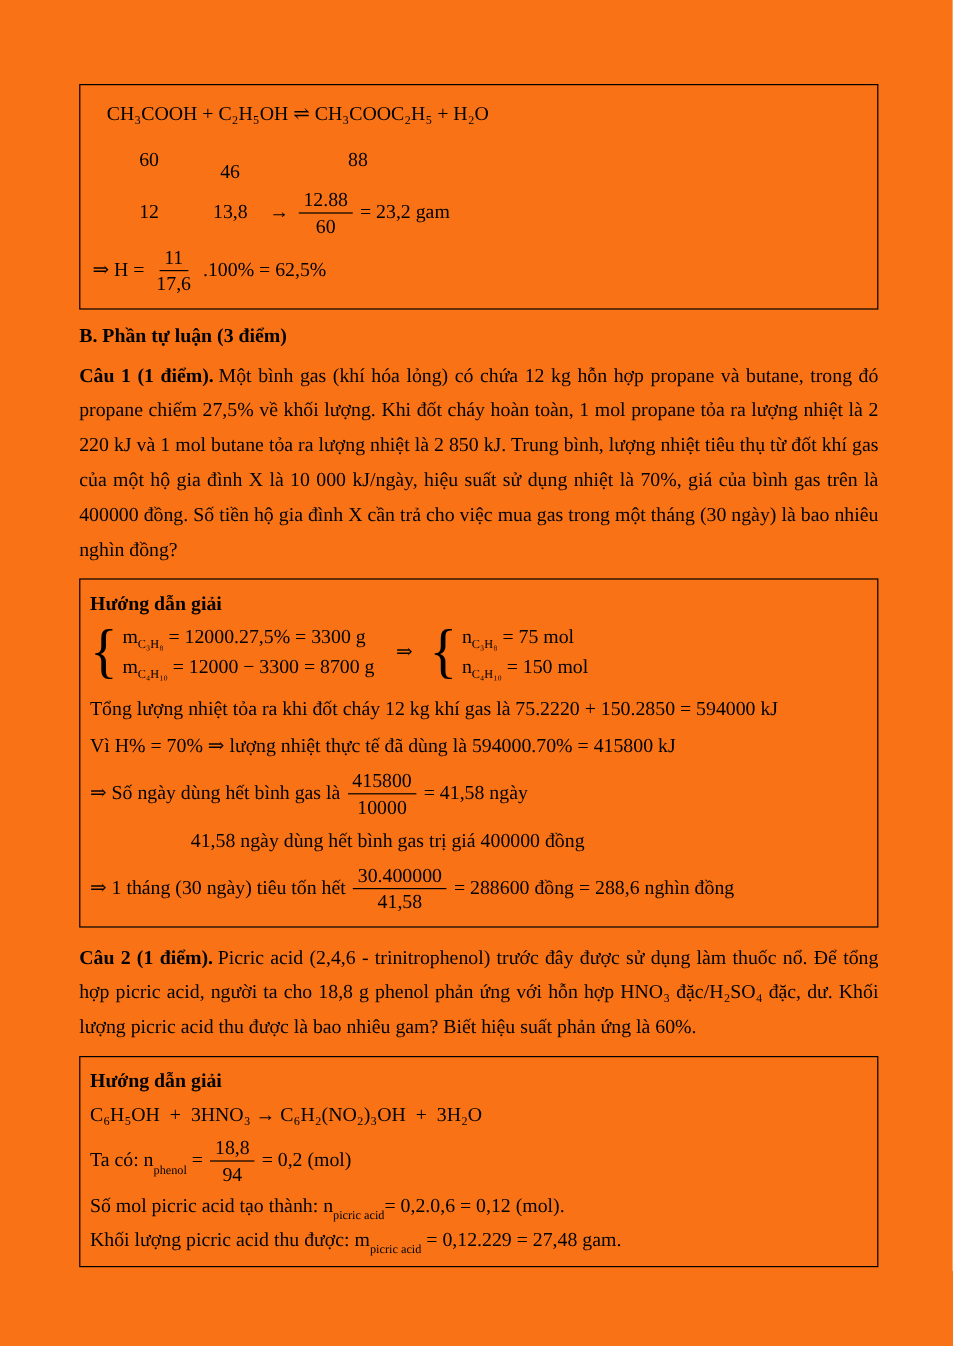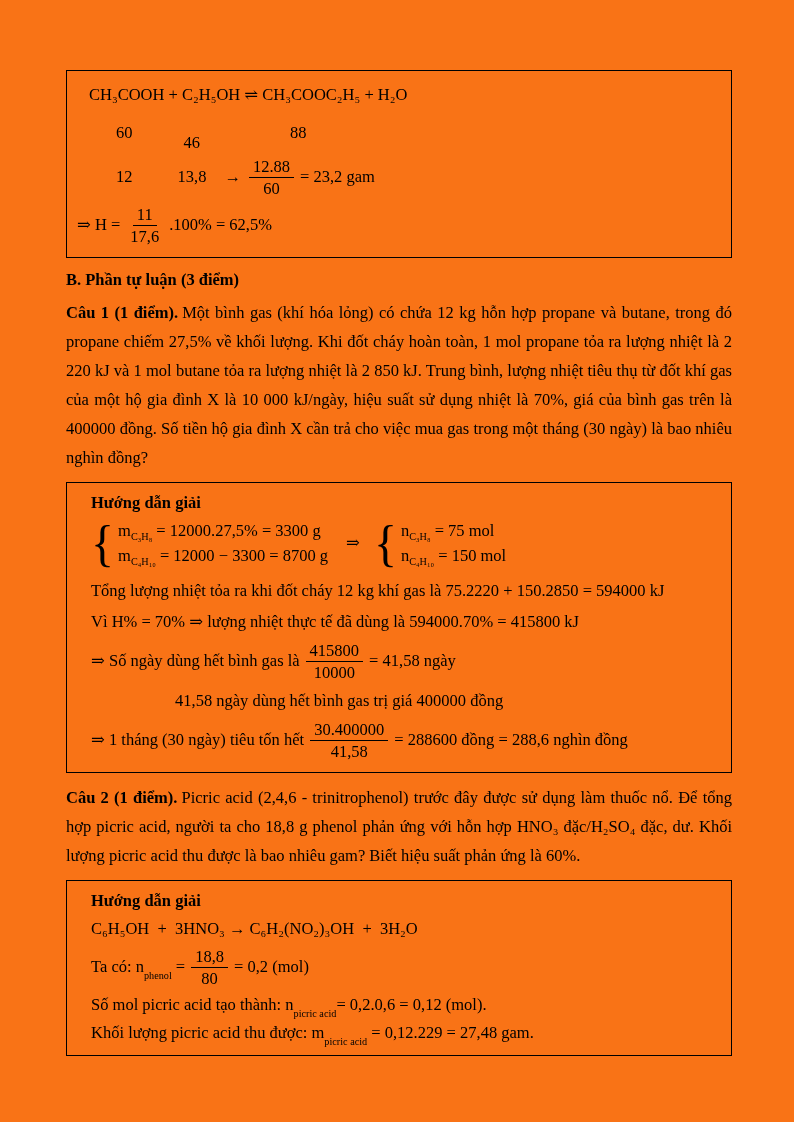--- a/index.html
+++ b/index.html
@@ -9,21 +9,21 @@
     box-sizing:border-box;
     padding:70px 62px 0 66px;
     background:#f97316;
     color:#000;
     font-family:"Liberation Serif","DejaVu Serif","DejaVu Sans",serif;
     font-size:16.5px;
     overflow:hidden;
   }
   .box{
     border:1.5px solid #000;
-    padding:8px 24px;
+    padding:8px 8px;
     box-sizing:border-box;
   }
   #box-ester{margin-bottom:8px;padding:10px 10px 8px;}
   .math-line{display:flex;align-items:center;min-height:28px;white-space:pre;}
   .math-line.tall{min-height:48px;align-items:center;}
   .chem-eq{white-space:pre;}
   .frac{display:inline-flex;flex-direction:column;align-items:center;text-align:center;margin:0 6px;vertical-align:middle;}
   .frac .num{display:block;border-bottom:1.3px solid #000;padding:0 4px;line-height:21px;}
   .frac .den{display:block;line-height:21px;padding:0 4px;}
   sub{font-size:0.62em;line-height:0;margin-top:17px;}
@@ -140,21 +140,21 @@
     <div class="sol-title">Hướng dẫn giải</div>
 
     <div class="math-line">
       <span class="chem-eq">C₆H₅OH  +  3HNO₃ → C₆H₂(NO₂)₃OH  +  3H₂O</span>
     </div>
 
     <div class="math-line tall">
       <span>Ta có: </span><span>n</span><sub>phenol</sub><span> =</span>
       <span class="frac">
         <span class="num">18,8</span>
-        <span class="den">80</span>
+        <span class="den">94</span>
       </span>
       <span>= 0,2 (mol)</span>
     </div>
 
     <div class="math-line">
       <span>Số mol picric acid tạo thành: </span><span>n</span><sub>picric acid</sub><span>= 0,2.0,6 = 0,12 (mol).</span>
     </div>
 
     <div class="math-line">
       <span>Khối lượng picric acid thu được: </span><span>m</span><sub>picric acid</sub><span> = 0,12.229 = 27,48 gam.</span>

